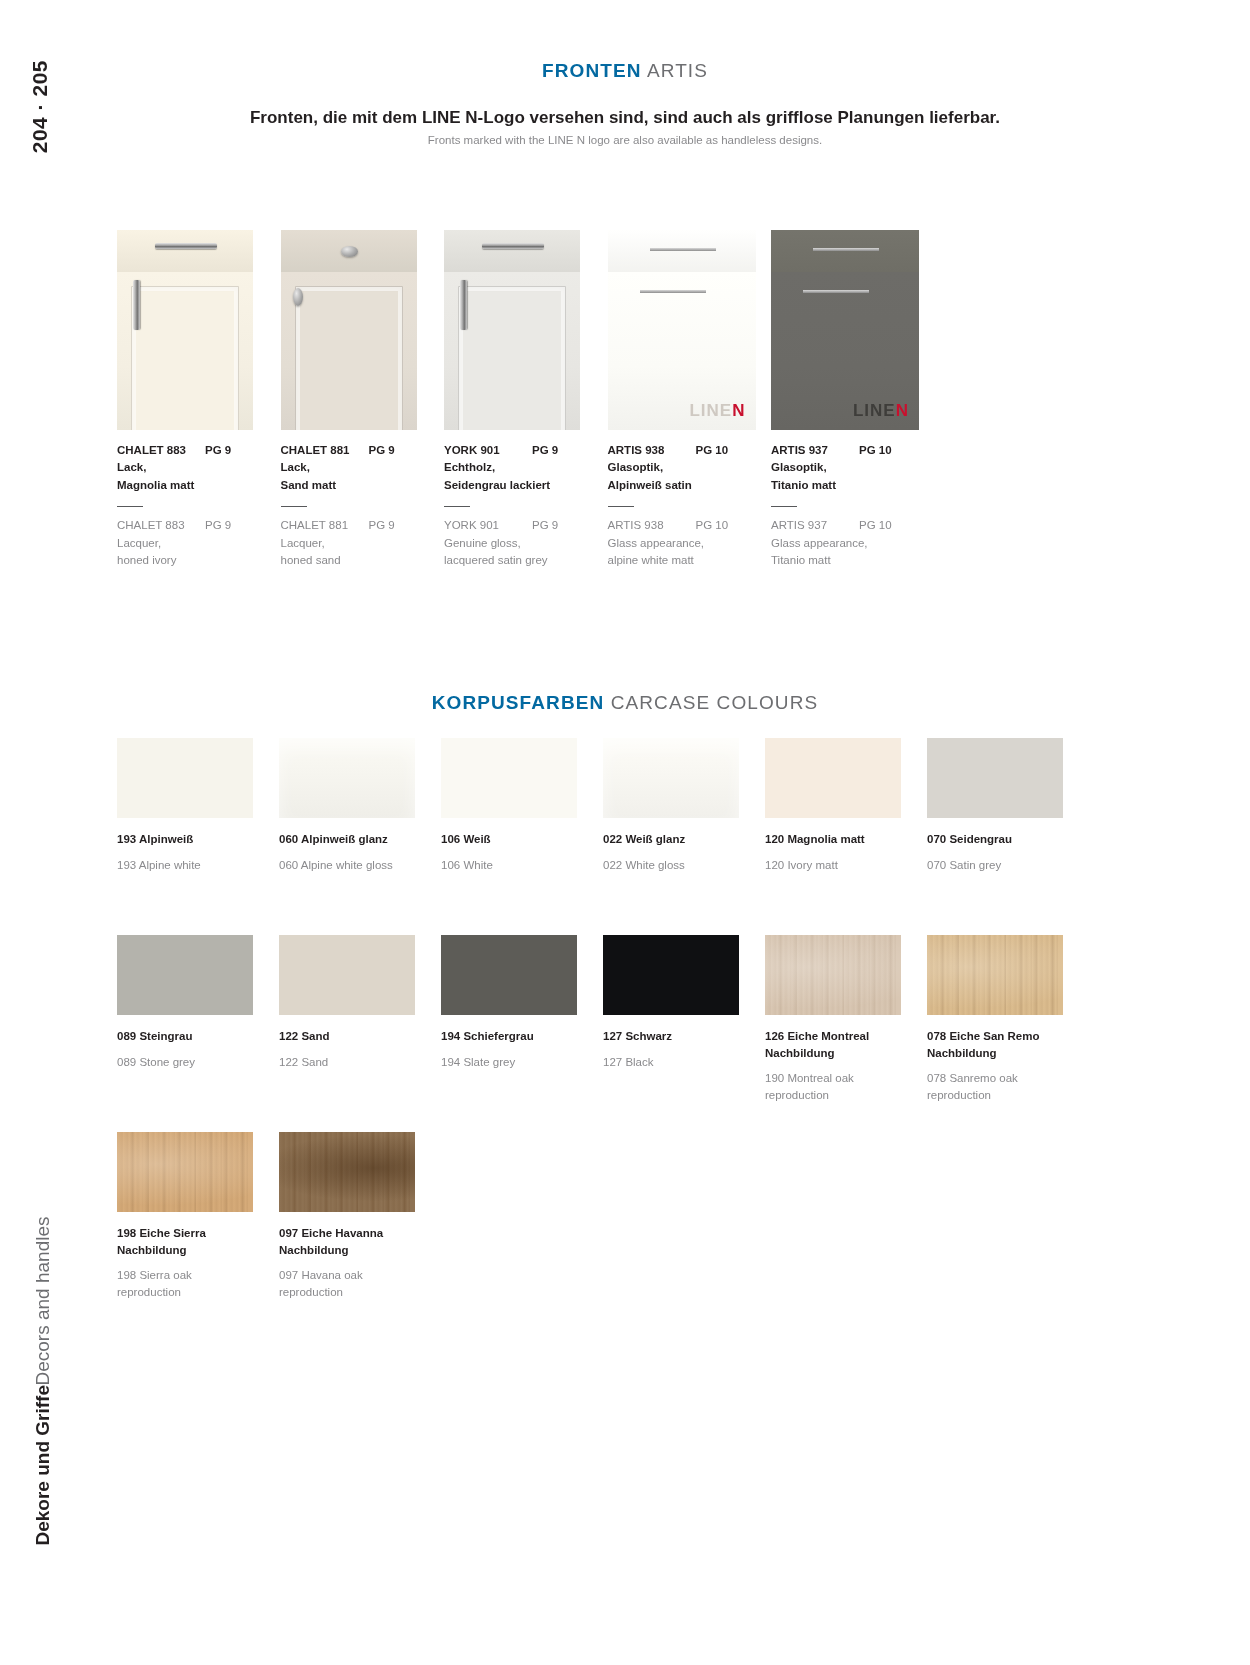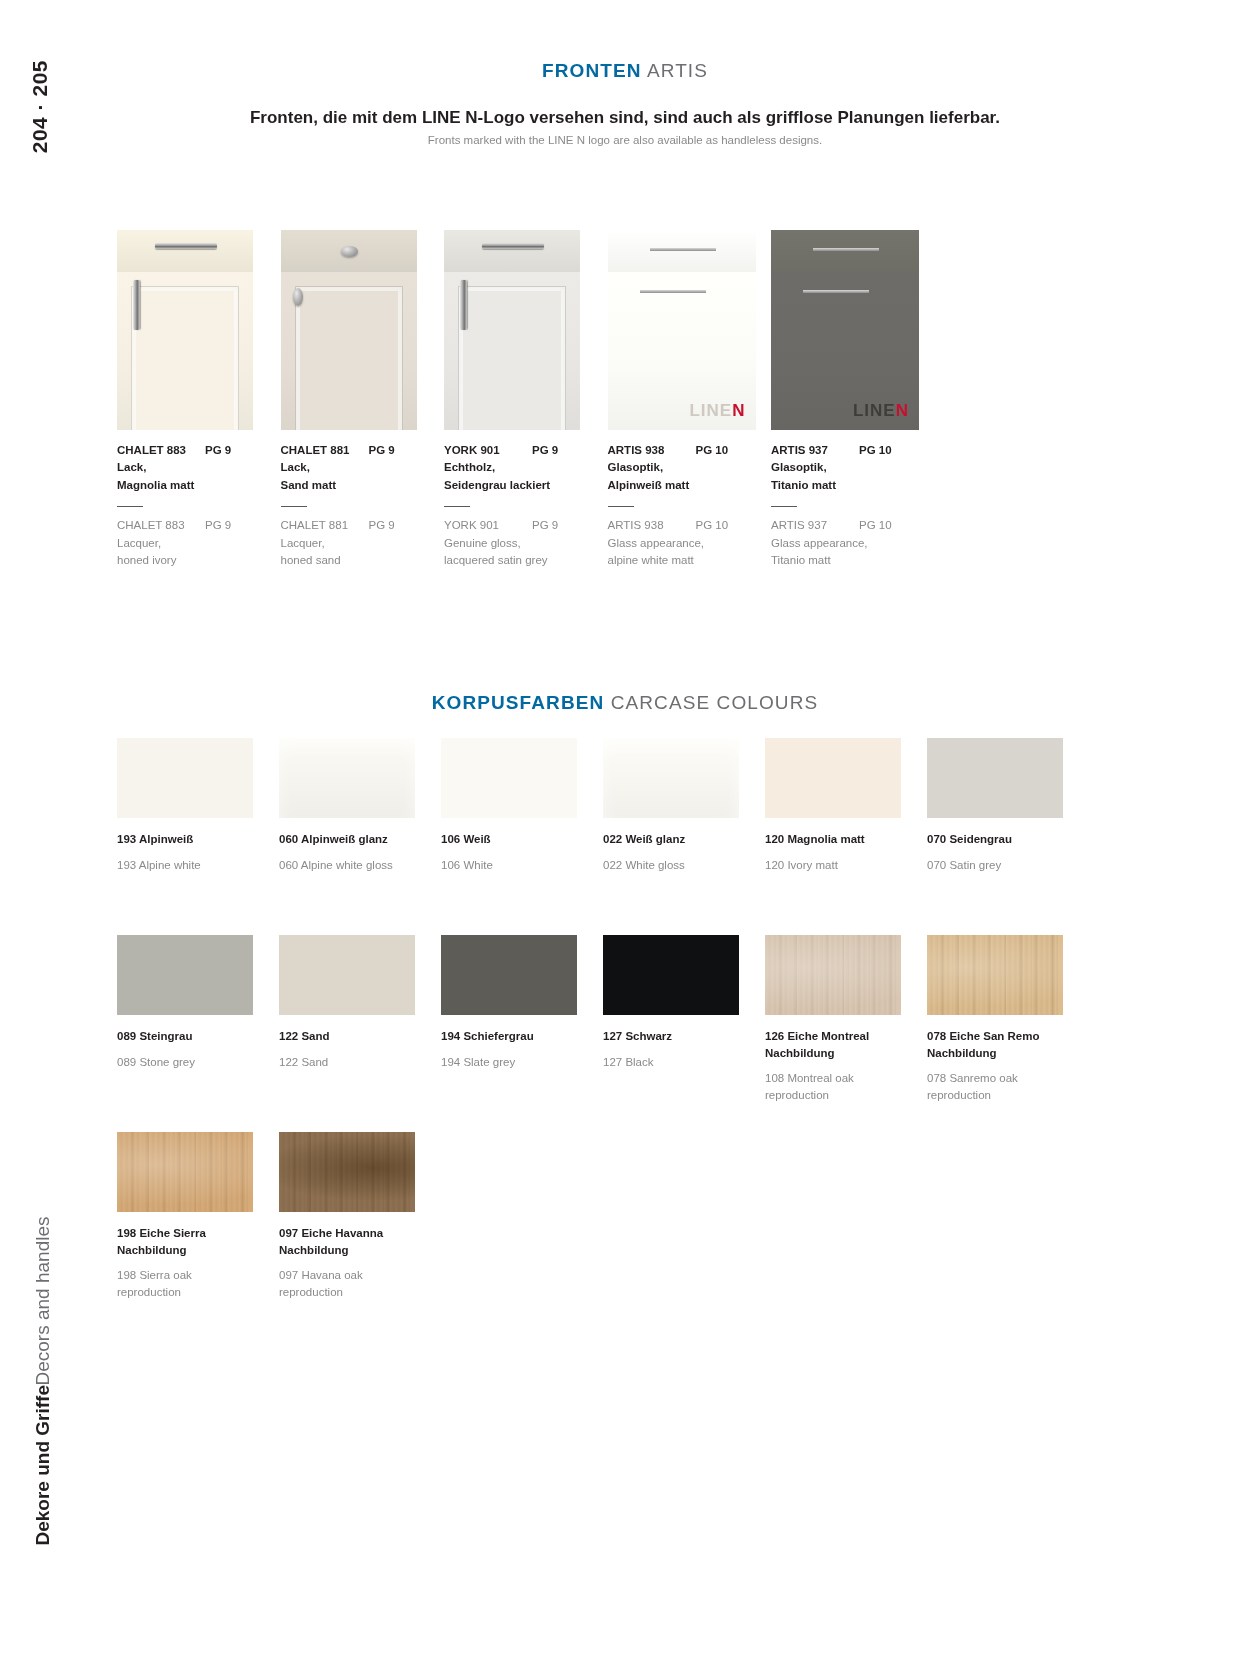--- a/index.html
+++ b/index.html
@@ -342,21 +342,21 @@
         </div>
         <div class="hdl-thin" style="left: 42px; width: 66px; top: 18px;"></div>
         <div class="line-n"><span style="color: rgb(207, 201, 194);">LINE</span><span class="n" style="color: rgb(200, 16, 46);">N</span></div>
       </div>
       <div class="caption-de">
         <div class="cap-row">
           <span class="cap-name">ARTIS 938</span>
           <span class="cap-pg">PG 10</span>
         </div>
         <div class="cap-sub">Glasoptik,</div>
-        <div class="cap-sub">Alpinweiß matt</div>
+        <div class="cap-sub">Alpinweiß satin</div>
       </div>
       <div class="cap-divider"></div>
       <div class="caption-en">
         <div class="cap-row">
           <span class="cap-name">ARTIS 938</span>
           <span class="cap-pg">PG 10</span>
         </div>
         <div class="cap-sub">Glass appearance,</div>
         <div class="cap-sub">alpine white matt</div>
       </div>
@@ -489,21 +489,21 @@
         <div>127 Black</div>
       </div>
     </div>
     <div class="swatch-cell">
       <div class="swatch" style="background: radial-gradient(140% 70% at 30% 40%, rgba(255, 255, 255, 0.25), rgba(0, 0, 0, 0) 75%), linear-gradient(90deg, rgba(95, 62, 30, 0.1) 0%, rgba(255, 255, 255, 0) 0.4%, rgba(95, 62, 30, 0.05) 3.85%, rgba(255, 255, 255, 0) 4.7%, rgba(95, 62, 30, 0.05) 7.69%, rgba(255, 255, 255, 0) 8.99%, rgba(95, 62, 30, 0.1) 11.54%, rgba(255, 255, 255, 0) 13.29%, rgba(95, 62, 30, 0.05) 15.38%, rgba(255, 255, 255, 0) 17.58%, rgba(95, 62, 30, 0.05) 19.23%, rgba(255, 255, 255, 0) 19.63%, rgba(95, 62, 30, 0.1) 23.08%, rgba(255, 255, 255, 0) 23.93%, rgba(95, 62, 30, 0.05) 26.92%, rgba(255, 255, 255, 0) 28.22%, rgba(95, 62, 30, 0.05) 30.77%, rgba(255, 255, 255, 0) 32.52%, rgba(95, 62, 30, 0.1) 34.62%, rgba(255, 255, 255, 0) 36.82%, rgba(95, 62, 30, 0.05) 38.46%, rgba(255, 255, 255, 0) 38.86%, rgba(95, 62, 30, 0.05) 42.31%, rgba(255, 255, 255, 0) 43.16%, rgba(95, 62, 30, 0.1) 46.15%, rgba(255, 255, 255, 0) 47.45%, rgba(95, 62, 30, 0.05) 50%, rgba(255, 255, 255, 0) 51.75%, rgba(95, 62, 30, 0.05) 53.85%, rgba(255, 255, 255, 0) 56.05%, rgba(95, 62, 30, 0.1) 57.69%, rgba(255, 255, 255, 0) 58.09%, rgba(95, 62, 30, 0.05) 61.54%, rgba(255, 255, 255, 0) 62.39%, rgba(95, 62, 30, 0.05) 65.38%, rgba(255, 255, 255, 0) 66.68%, rgba(95, 62, 30, 0.1) 69.23%, rgba(255, 255, 255, 0) 70.98%, rgba(95, 62, 30, 0.05) 73.08%, rgba(255, 255, 255, 0) 75.28%, rgba(95, 62, 30, 0.05) 76.92%, rgba(255, 255, 255, 0) 77.32%, rgba(95, 62, 30, 0.1) 80.77%, rgba(255, 255, 255, 0) 81.62%, rgba(95, 62, 30, 0.05) 84.62%, rgba(255, 255, 255, 0) 85.92%, rgba(95, 62, 30, 0.05) 88.46%, rgba(255, 255, 255, 0) 90.21%, rgba(95, 62, 30, 0.1) 92.31%, rgba(255, 255, 255, 0) 94.51%, rgba(95, 62, 30, 0.05) 96.15%, rgba(255, 255, 255, 0) 96.55%) rgb(217, 199, 179);"></div>
       <div class="swatch-label-de">
         <div>126 Eiche Montreal</div>
         <div>Nachbildung</div>
       </div>
       <div class="swatch-label-en">
-        <div>108 Montreal oak</div>
+        <div>190 Montreal oak</div>
         <div>reproduction</div>
       </div>
     </div>
     <div class="swatch-cell">
       <div class="swatch" style="background: radial-gradient(140% 70% at 30% 40%, rgba(255, 255, 255, 0.25), rgba(0, 0, 0, 0) 75%), linear-gradient(90deg, rgba(95, 62, 30, 0.16) 0%, rgba(255, 255, 255, 0) 0.4%, rgba(95, 62, 30, 0.07) 3.85%, rgba(255, 255, 255, 0) 4.7%, rgba(95, 62, 30, 0.07) 7.69%, rgba(255, 255, 255, 0) 8.99%, rgba(95, 62, 30, 0.16) 11.54%, rgba(255, 255, 255, 0) 13.29%, rgba(95, 62, 30, 0.07) 15.38%, rgba(255, 255, 255, 0) 17.58%, rgba(95, 62, 30, 0.07) 19.23%, rgba(255, 255, 255, 0) 19.63%, rgba(95, 62, 30, 0.16) 23.08%, rgba(255, 255, 255, 0) 23.93%, rgba(95, 62, 30, 0.07) 26.92%, rgba(255, 255, 255, 0) 28.22%, rgba(95, 62, 30, 0.07) 30.77%, rgba(255, 255, 255, 0) 32.52%, rgba(95, 62, 30, 0.16) 34.62%, rgba(255, 255, 255, 0) 36.82%, rgba(95, 62, 30, 0.07) 38.46%, rgba(255, 255, 255, 0) 38.86%, rgba(95, 62, 30, 0.07) 42.31%, rgba(255, 255, 255, 0) 43.16%, rgba(95, 62, 30, 0.16) 46.15%, rgba(255, 255, 255, 0) 47.45%, rgba(95, 62, 30, 0.07) 50%, rgba(255, 255, 255, 0) 51.75%, rgba(95, 62, 30, 0.07) 53.85%, rgba(255, 255, 255, 0) 56.05%, rgba(95, 62, 30, 0.16) 57.69%, rgba(255, 255, 255, 0) 58.09%, rgba(95, 62, 30, 0.07) 61.54%, rgba(255, 255, 255, 0) 62.39%, rgba(95, 62, 30, 0.07) 65.38%, rgba(255, 255, 255, 0) 66.68%, rgba(95, 62, 30, 0.16) 69.23%, rgba(255, 255, 255, 0) 70.98%, rgba(95, 62, 30, 0.07) 73.08%, rgba(255, 255, 255, 0) 75.28%, rgba(95, 62, 30, 0.07) 76.92%, rgba(255, 255, 255, 0) 77.32%, rgba(95, 62, 30, 0.16) 80.77%, rgba(255, 255, 255, 0) 81.62%, rgba(95, 62, 30, 0.07) 84.62%, rgba(255, 255, 255, 0) 85.92%, rgba(95, 62, 30, 0.07) 88.46%, rgba(255, 255, 255, 0) 90.21%, rgba(95, 62, 30, 0.16) 92.31%, rgba(255, 255, 255, 0) 94.51%, rgba(95, 62, 30, 0.07) 96.15%, rgba(255, 255, 255, 0) 96.55%) rgb(220, 189, 143);"></div>
       <div class="swatch-label-de">
         <div>078 Eiche San Remo</div>
         <div>Nachbildung</div>
       </div>
       <div class="swatch-label-en">

